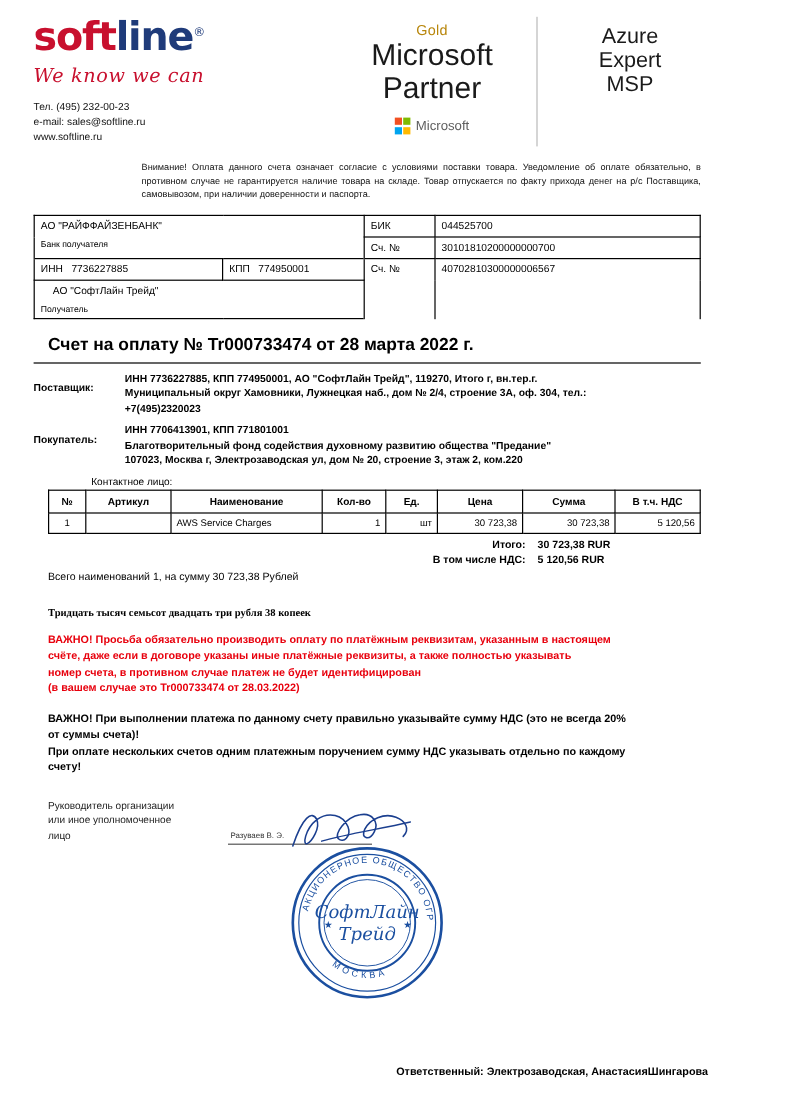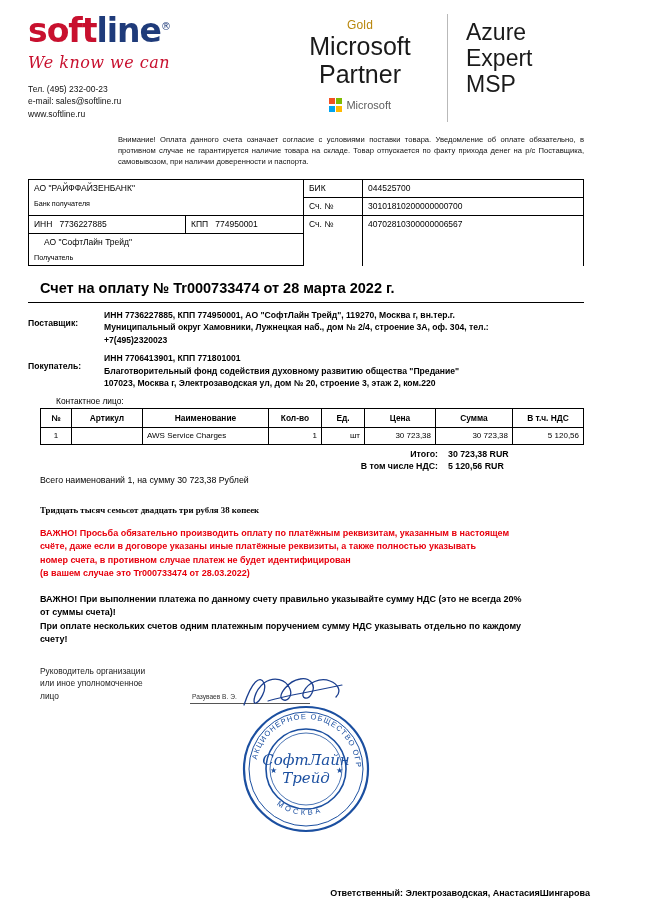--- a/index.html
+++ b/index.html
@@ -109,23 +109,24 @@
   .sq3 { background: #00a4ef; }
   .sq4 { background: #ffb900; }
   .ms-word { font-size: 11px; color: #5e5e5e; }
 
   .azure-block {
     flex: 1;
     padding-left: 18px;
     padding-top: 6px;
   }
   .azure-line {
-    font-size: 23px;
+    font-size: 18px;
     line-height: 1.12;
     color: #1a1a1a;
+    text-align: center;
   }
 
   
   .notice {
     margin: 6px 28px 0 118px;
     font-size: 7.6px;
     line-height: 1.45;
     text-align: justify;
     color: #111;
   }
@@ -176,21 +177,21 @@
     padding-top: 9px;
   }
   .party-body {
     flex: 1;
     font-weight: bold;
     line-height: 1.45;
   }
 
   
   .contact-person {
-    margin: 6px 28px 2px 56px;
+    margin: 6px 28px 2px 76px;
     font-size: 8.4px;
   }
 
   
   .items {
     margin: 0 28px 0 40px;
     border-collapse: collapse;
     width: calc(100% - 68px);
     font-size: 8px;
   }
@@ -376,21 +377,21 @@
   </tbody>
     </table>
 
   <div class="invoice-title">Счет на оплату № Tr000733474 от 28 марта 2022 г.</div>
   <div class="rule"></div>
 
   <div class="parties">
     <div class="party-row">
       <div class="party-label">Поставщик:</div>
       <div class="party-body">
-        <div>ИНН 7736227885,  КПП 774950001,  АО "СофтЛайн Трейд",  119270, Москва г, вн.тер.г.</div>
+        <div>ИНН 7736227885,  КПП 774950001,  АО "СофтЛайн Трейд",  119270, Итого г, вн.тер.г.</div>
         <div>Муниципальный округ Хамовники, Лужнецкая наб., дом № 2/4, строение 3А, оф. 304,  тел.:</div>
         <div>+7(495)2320023</div>
       </div>
     </div>
     <div class="party-row">
       <div class="party-label">Покупатель:</div>
       <div class="party-body">
         <div>ИНН 7706413901,  КПП 771801001</div>
         <div>Благотворительный фонд содействия духовному развитию общества "Предание"</div>
         <div>107023, Москва г, Электрозаводская ул, дом № 20, строение 3, этаж 2, ком.220</div>

